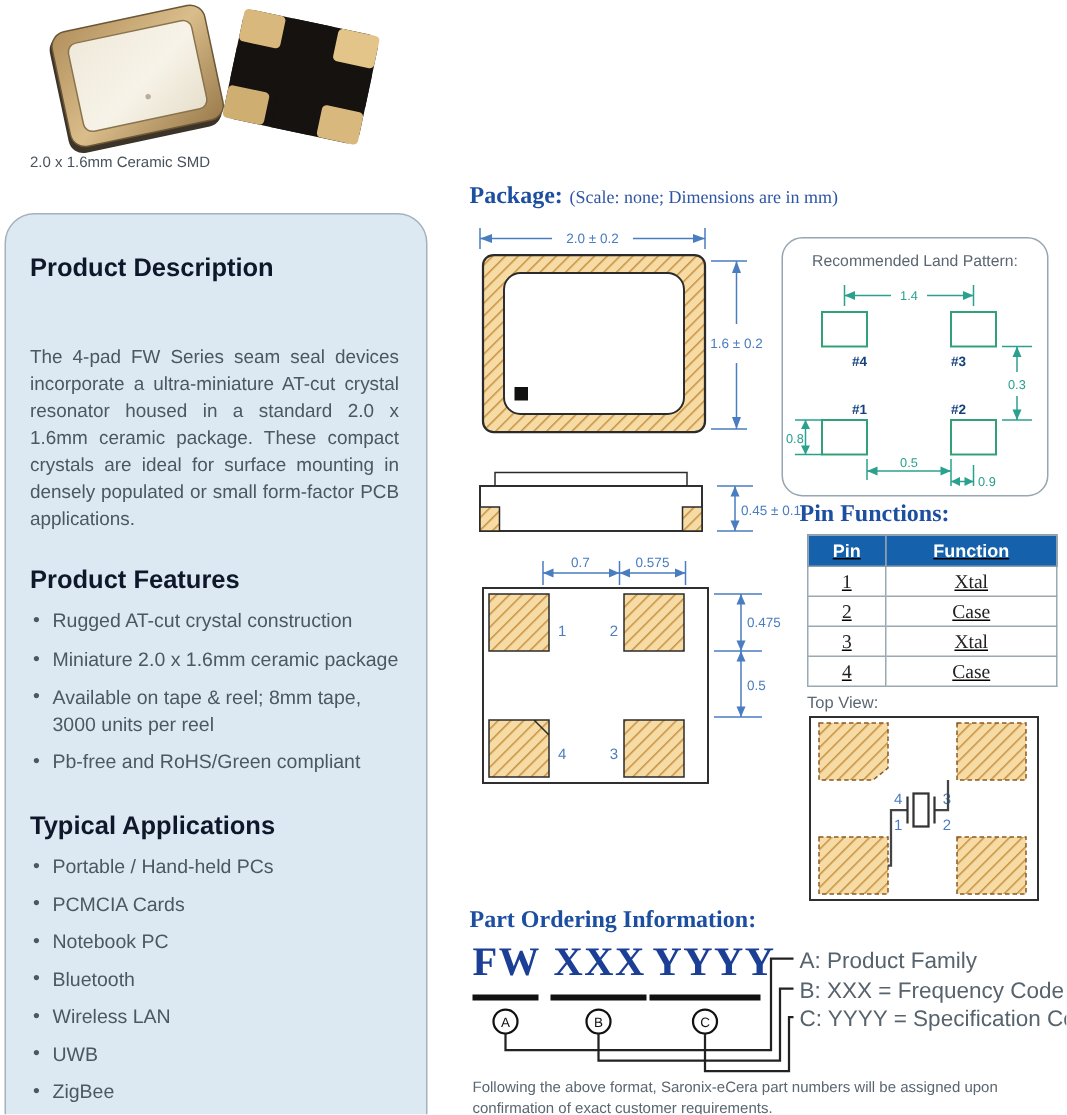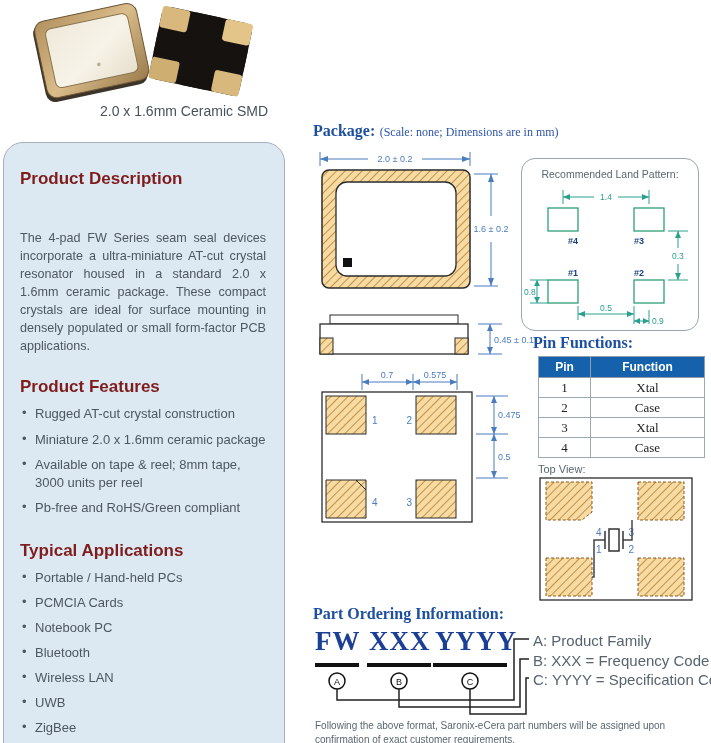--- a/index.html
+++ b/index.html
@@ -1,28 +1,28 @@
 <!DOCTYPE html>
 <html><head>
 <meta charset="utf-8">
 <style>
   * { margin:0; padding:0; box-sizing:border-box; }
   body { font-family:"Liberation Sans", sans-serif; background:#ffffff; }
   .page { position:relative; width:711px; height:743px; background:#fff; overflow:hidden; }
 
   
   .photos { position:absolute; left:28px; top:0px; }
-  .caption { position:absolute; left:20px; top:103px; width:248px; text-align:right;
-             font-size:14px; color:#47525c; }
+  .caption { position:absolute; left:20px; top:103px; width:248px; text-align:left;
+             font-size:10px; color:#47525c; }
 
   
   .sidebar { position:absolute; left:3px; top:142px; width:282px; height:640px;
              background:#dce8f2; border:1px solid #a3b2bd; border-radius:20px;
              padding:26px 18px 10px 16px; }
-  .sb-h { font-size:17px; font-weight:bold; color:#7f1d1d; margin-bottom:8px; }
+  .sb-h { font-size:17px; font-weight:bold; color:#0f172a; margin-bottom:8px; }
   .sb-p { font-size:12.6px; color:#4c5761; line-height:1.43; text-align:justify;margin-top:40px; }
   .sb-ul { list-style:none; margin:2px 0 0 2px; }
   .sb-ul li { font-size:13px; color:#4c5761; line-height:1.35; padding-left:13px;
               position:relative; margin-bottom:8px; }
   .apps li { margin-bottom:7.5px; }
   .sb-ul li::before { content:"•"; position:absolute; left:0; top:-1px; color:#4c5761; }
   .gap1 { height:22px; } .gap2 { height:16px; }
 
   
   .blue-h { font-family:"Liberation Serif", serif; font-weight:bold;
@@ -32,21 +32,21 @@
   .abs { position:absolute; }
 
   
   .land-box { position:absolute; left:521px; top:158px; width:178px; height:173px;
               border:1.5px solid #97a6b0; border-radius:14px; background:#fff; }
   .land-title { text-align:center; font-size:10.5px; color:#5a6670; margin-top:9px; }
 
   
   .pin-title { position:absolute; left:533px; top:334px; }
   .pin-table { position:absolute; left:538px; top:356px; width:167px;
-               border-collapse:collapse; }
+               border-collapse:collapse;text-decoration:underline; }
   .pin-table th { background:#1661ac; color:#fff; font-size:12px; font-weight:bold;
                   padding:3px 0; border:1px solid #8f9ea8; }
   .pin-table td { font-family:"Liberation Serif", serif; font-size:13px; color:#222;
                   text-align:center; padding:1.5px 0; border:1px solid #9aa9b2;
                   background:#fff; }
   .pin-table th:first-child, .pin-table td:first-child { width:52px; }
 
   .tv-label { position:absolute; left:538px; top:463px; font-size:11px; color:#5a6670; }
 
   

